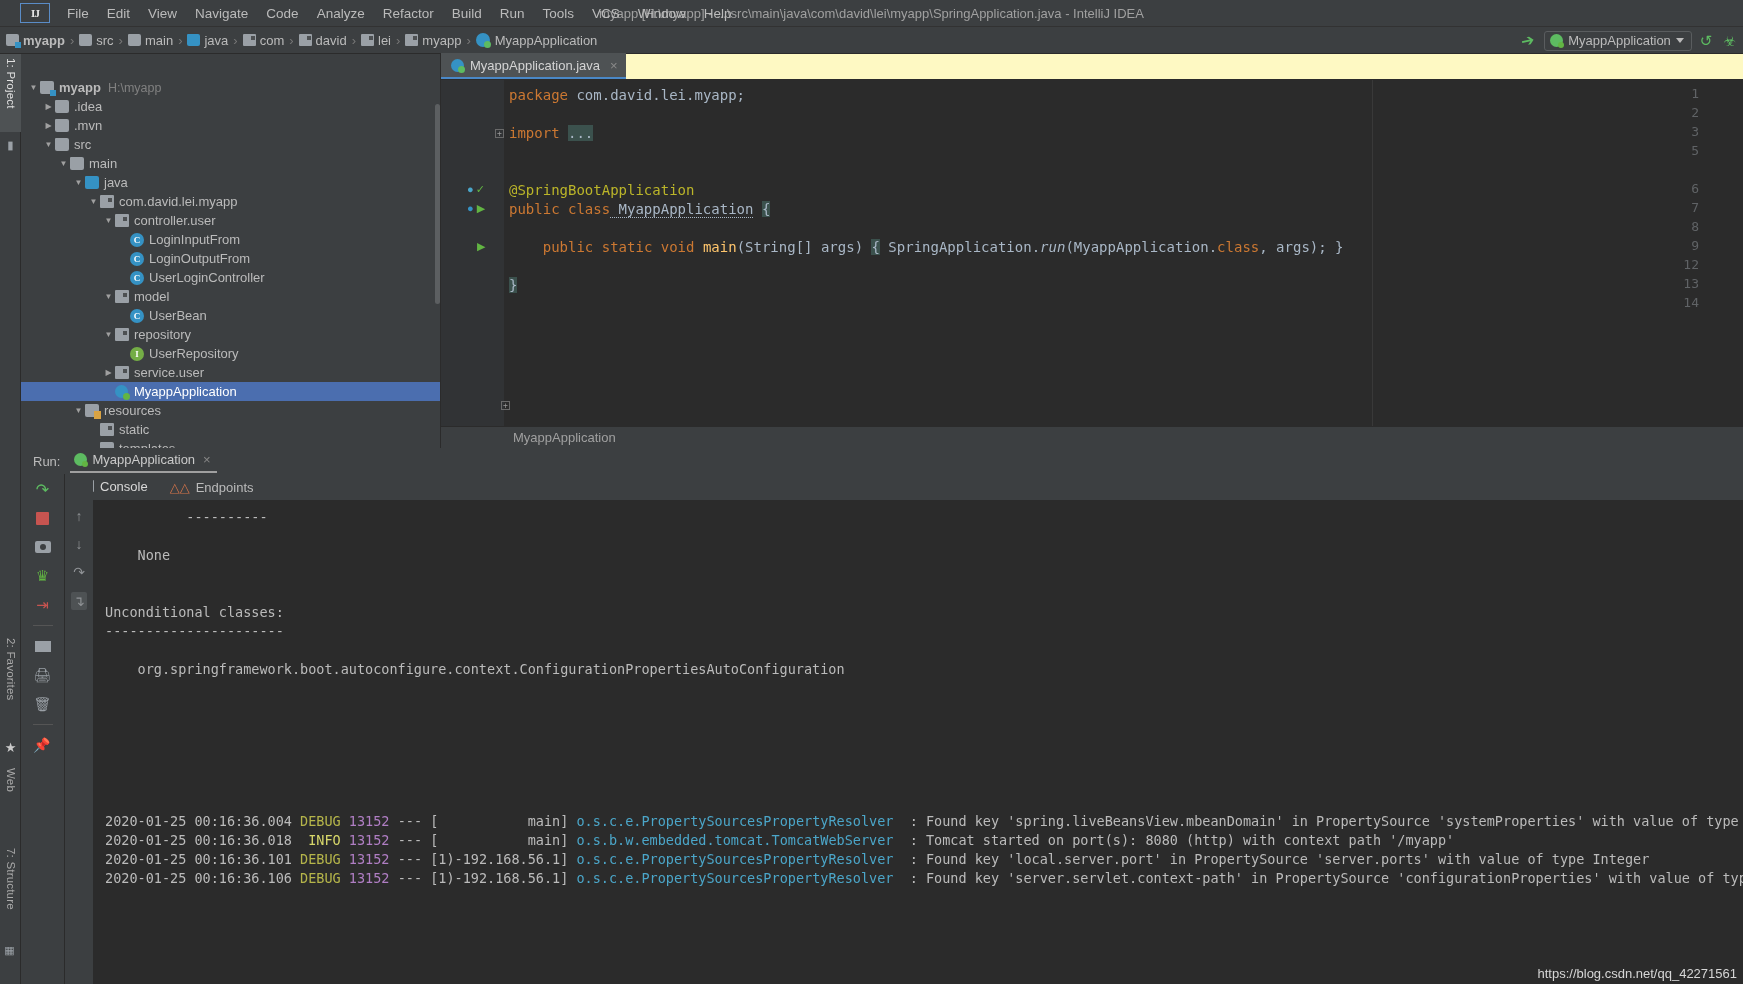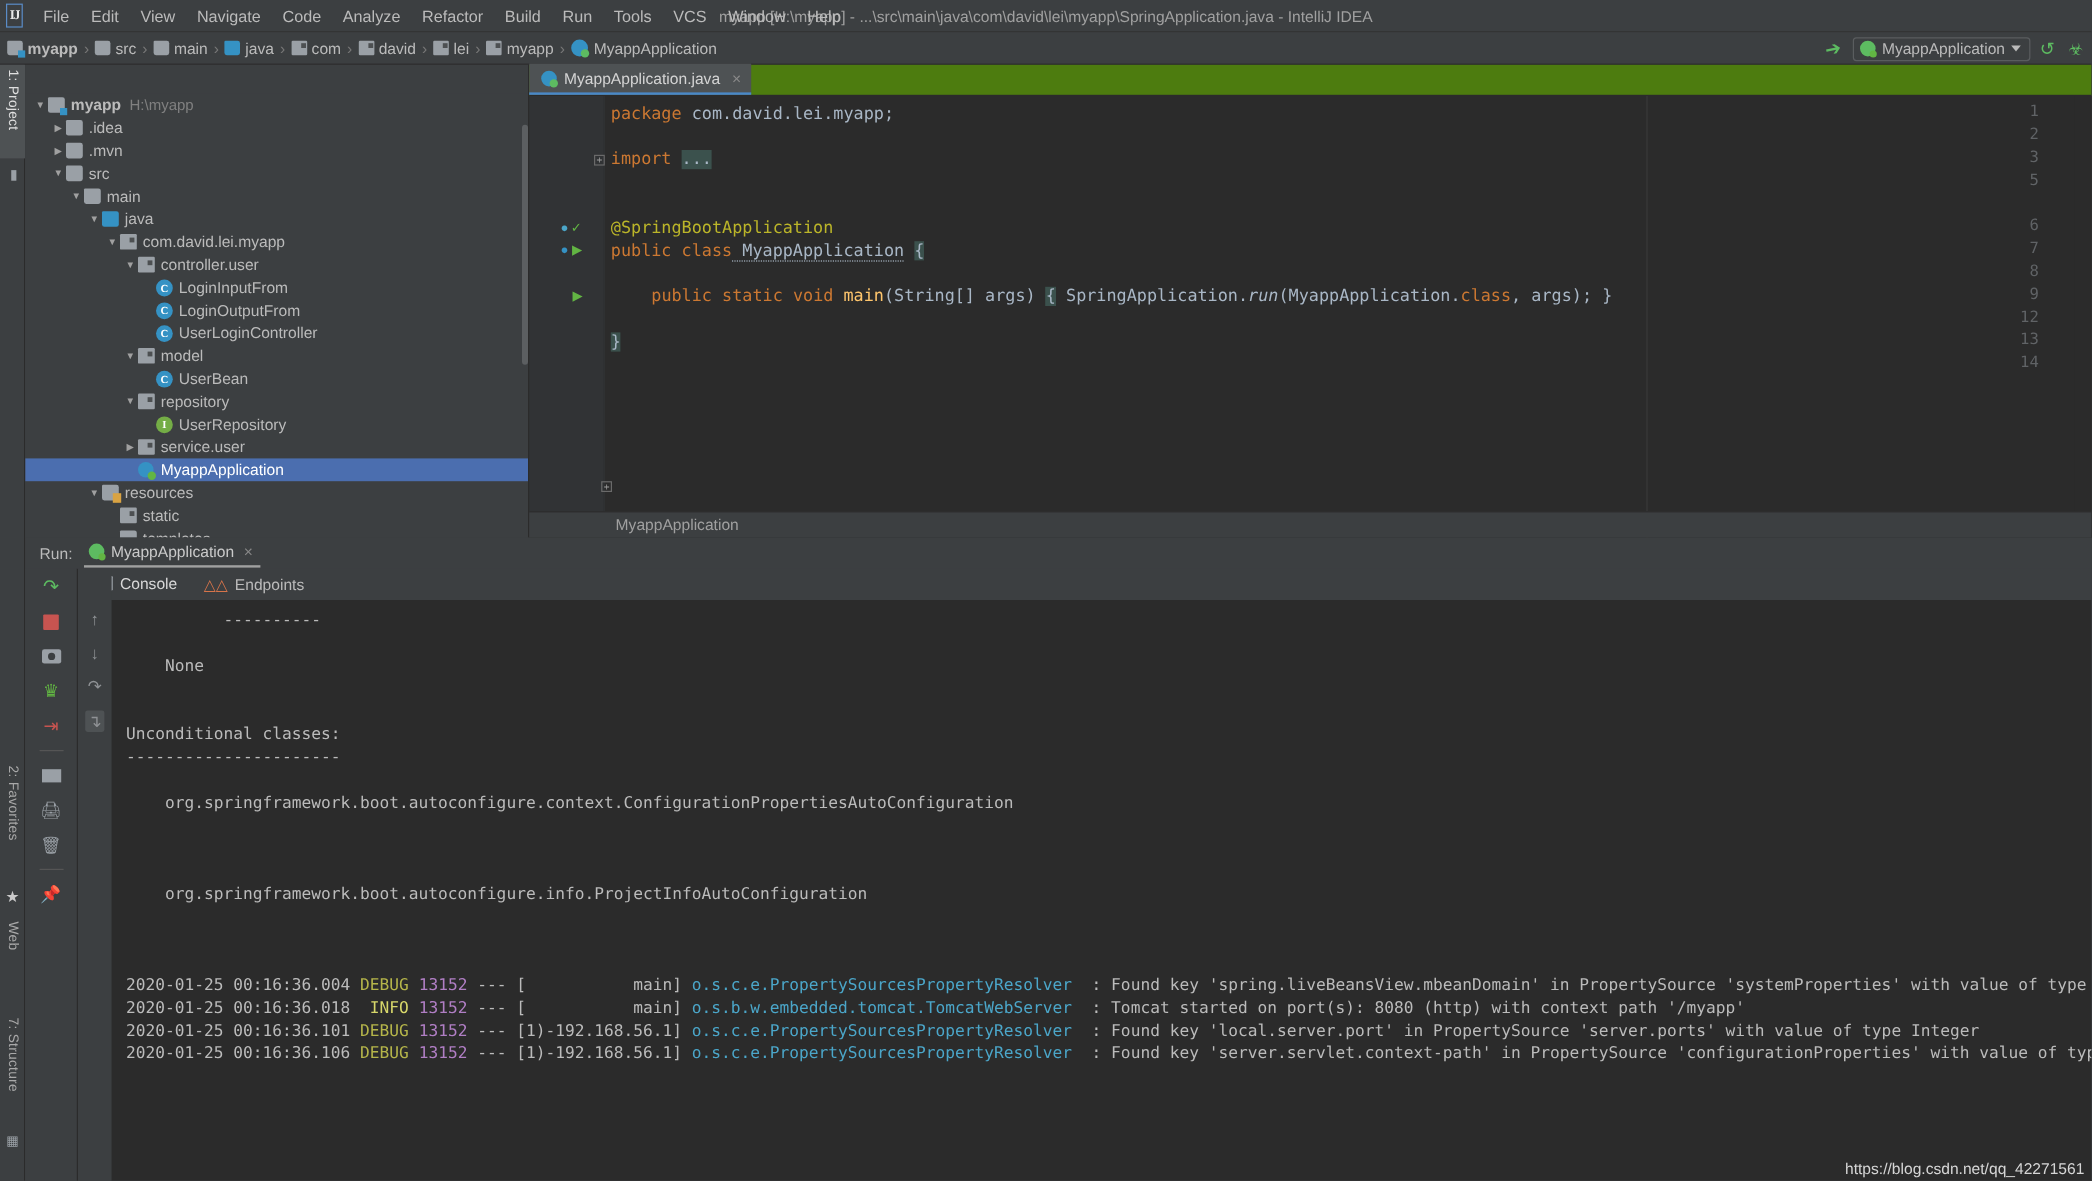--- a/index.html
+++ b/index.html
@@ -12,21 +12,21 @@
   }
   .app { position:relative; width:1743px; height:984px; }
 
   
   .menubar {
     position:absolute; left:0; top:0; width:1743px; height:27px;
     background:#3c3f41; display:flex; align-items:center;
     border-bottom:1px solid #323232;
   }
   .ij-logo {
-    width:14px; height:20px; margin-left:5px; margin-right:8px;
+    width:30px; height:20px; margin-left:20px; margin-right:8px;
     background:#3c3f41; border:1.5px solid #5a8cc7;
     display:flex; align-items:center; justify-content:center;
     color:#e8e8e8; font-size:11px; font-weight:bold; font-family:"Liberation Serif",serif;
     letter-spacing:-1px;
   }
   .menu-item {
     padding:2px 9px; font-size:13.5px; color:#bbbbbb; cursor:default;
     white-space:nowrap;
   }
   .window-title {
@@ -136,21 +136,21 @@
 
   .proj-scroll {
     position:absolute; right:0px; top:50px; width:5px; height:200px;
     background:#5c5f61; border-radius:3px;
   }
 
   
   .editorwrap {
     position:absolute; left:441px; top:54px; right:0; height:394px; background:#2b2b2b;
   }
-  .tabbar { height:26px; background:#4d7c0f; display:flex; align-items:flex-end; border-bottom:1px solid #2b2b2b; }
+  .tabbar { height:26px; background:#fef9c3; display:flex; align-items:flex-end; border-bottom:1px solid #2b2b2b; }
   .etab {
     height:26px; display:flex; align-items:center; gap:6px;
     padding:0 8px 0 10px; background:#4e5254; font-size:13px; color:#d4d4d4;
     border-bottom:2px solid #4a88c7;
   }
   .etab-x { color:#8a8a8a; font-size:13px; margin-left:4px; }
 
   .codearea { position:absolute; top:26px; left:0; right:0; bottom:0; background:#2b2b2b; }
   .gutter {
     position:absolute; left:0; top:0; width:62px; bottom:0; background:#313335;
@@ -563,21 +563,20 @@
         <div class="st boxed">↴</div>
       </div>
 
       <div class="console" id="console">
         <div class="watermark">https://blog.csdn.net/qq_42271561</div>
       <div class="coline" style="top: 8px; left: 12px;"><span class="c-grey">          </span><span class="c-grey">----------</span></div>
           <div class="coline" style="top: 46px; left: 12px;"><span class="c-grey">    None</span></div>
           <div class="coline" style="top: 103px; left: 12px;"><span class="c-grey">Unconditional classes:</span></div>
           <div class="coline" style="top: 122px; left: 12px;"><span class="c-grey">----------------------</span></div>
           <div class="coline" style="top: 160px; left: 12px;"><span class="c-grey">    org.springframework.boot.autoconfigure.context.ConfigurationPropertiesAutoConfiguration</span></div>
-          <div class="coline" style="top: 236px; left: 12px;"><span class="c-grey">    org.springframework.boot.autoconfigure.info.ProjectInfoAutoConfiguration</span></div>
           <div class="coline" style="top: 312px; left: 12px;"><span class="c-time">2020-01-25 00:16:36.004 </span><span class="c-debug">DEBUG</span><span class="c-grey"> </span><span class="c-pid">13152</span><span class="c-grey"> --- [           main] </span><span class="c-logger">o.s.c.e.PropertySourcesPropertyResolver</span><span class="c-grey">  : Found key 'spring.liveBeansView.mbeanDomain' in PropertySource 'systemProperties' with value of type Strin</span></div>
           <div class="coline" style="top: 331px; left: 12px;"><span class="c-time">2020-01-25 00:16:36.018  </span><span class="c-info">INFO</span><span class="c-grey"> </span><span class="c-pid">13152</span><span class="c-grey"> --- [           main] </span><span class="c-logger">o.s.b.w.embedded.tomcat.TomcatWebServer</span><span class="c-grey">  : Tomcat started on port(s): 8080 (http) with context path '/myapp'</span></div>
           <div class="coline" style="top: 350px; left: 12px;"><span class="c-time">2020-01-25 00:16:36.101 </span><span class="c-debug">DEBUG</span><span class="c-grey"> </span><span class="c-pid">13152</span><span class="c-grey"> --- [1)-192.168.56.1] </span><span class="c-logger">o.s.c.e.PropertySourcesPropertyResolver</span><span class="c-grey">  : Found key 'local.server.port' in PropertySource 'server.ports' with value of type Integer</span></div>
           <div class="coline" style="top: 369px; left: 12px;"><span class="c-time">2020-01-25 00:16:36.106 </span><span class="c-debug">DEBUG</span><span class="c-grey"> </span><span class="c-pid">13152</span><span class="c-grey"> --- [1)-192.168.56.1] </span><span class="c-logger">o.s.c.e.PropertySourcesPropertyResolver</span><span class="c-grey">  : Found key 'server.servlet.context-path' in PropertySource 'configurationProperties' with value of type St</span></div>
         </div>
     </div>
   </div>
 
 </div>
 

